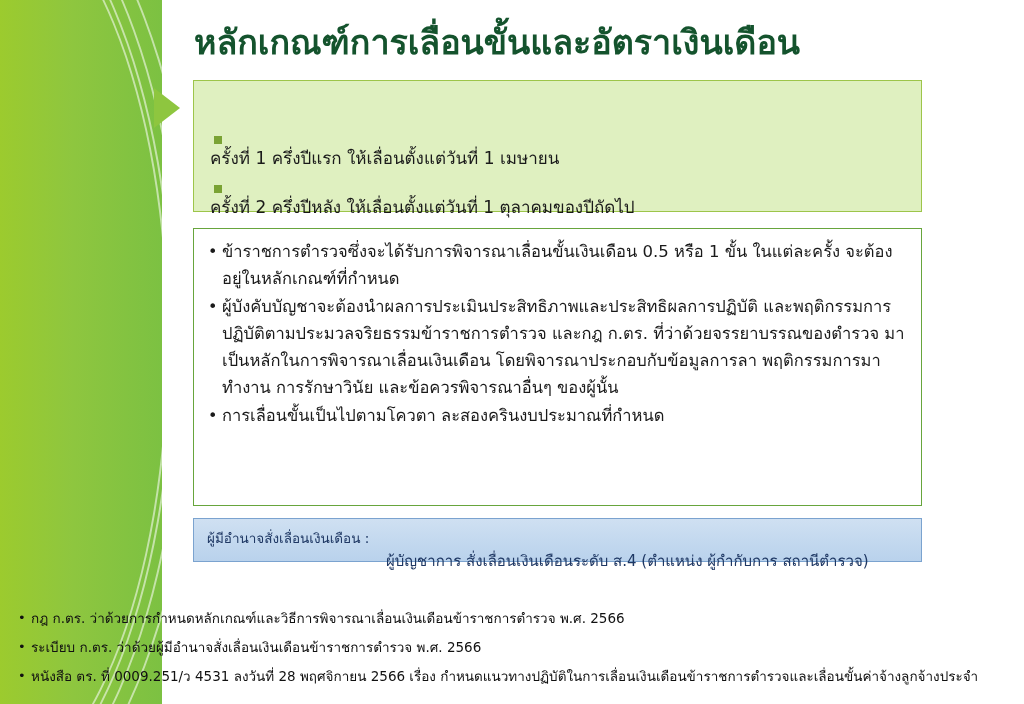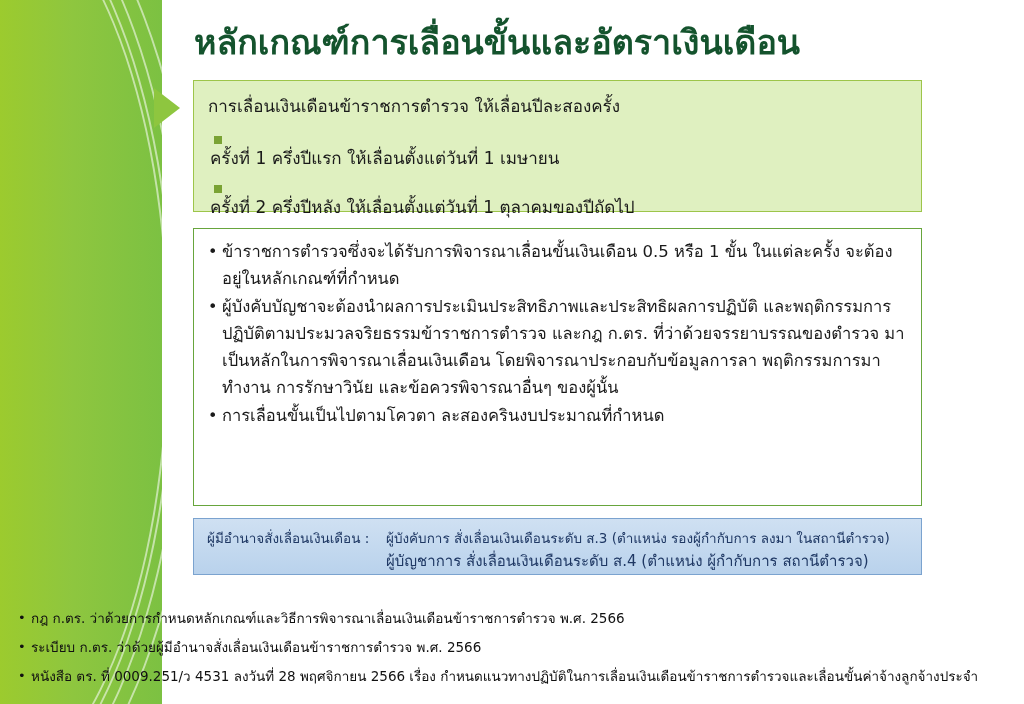--- a/index.html
+++ b/index.html
@@ -131,21 +131,21 @@
     color: #1a1a1a;
   }
   .bul-text { flex: 1 1 auto; }
 
   
   .box-blue {
     position: absolute;
     left: 193px;
     top: 518px;
     width: 729px;
-    height: 57px;
+    height: 44px;
     background: linear-gradient(to bottom, #cfe0f2 0%, #b9d2ec 100%);
     border: 1px solid #7ba3cf;
     box-sizing: border-box;
   }
   .blue-label {
     position: absolute;
     left: 13px;
     top: 8px;
     font-size: 13.5px;
     color: #1f3864;
@@ -197,21 +197,20 @@
     <div class="swoosh sw2"></div>
     <div class="swoosh sw3"></div>
     <div class="swoosh sw4"></div>
   </div>
 
   <div class="arrow"></div>
 
   <div class="title">หลักเกณฑ์การเลื่อนขั้นและอัตราเงินเดือน</div>
 
   <div class="box-green">
-    <div class="line1">การเลื่อนเงินเดือนข้าราชการตำรวจ ให้เลื่อนปีละสองครั้ง</div>
 
     <div class="bullet-row r1">
       <span class="sq-bullet"></span>
       <span>ครั้งที่ 1 ครึ่งปีแรก ให้เลื่อนตั้งแต่วันที่ 1 เมษายน</span>
     </div>
 
     <div class="bullet-row r2">
       <span class="sq-bullet"></span>
       <span>ครั้งที่ 2 ครึ่งปีหลัง ให้เลื่อนตั้งแต่วันที่ 1 ตุลาคมของปีถัดไป</span>
     </div>
@@ -227,21 +226,20 @@
       <span class="bul-text">ผู้บังคับบัญชาจะต้องนำผลการประเมินประสิทธิภาพและประสิทธิผลการปฏิบัติ และพฤติกรรมการปฏิบัติตามประมวลจริยธรรมข้าราชการตำรวจ และกฎ ก.ตร. ที่ว่าด้วยจรรยาบรรณของตำรวจ มาเป็นหลักในการพิจารณาเลื่อนเงินเดือน โดยพิจารณาประกอบกับข้อมูลการลา พฤติกรรมการมาทำงาน การรักษาวินัย และข้อควรพิจารณาอื่นๆ ของผู้นั้น</span>
     </div>
     <div class="bul-item">
       <span class="dot">•</span>
       <span class="bul-text">การเลื่อนขั้นเป็นไปตามโควตา ละสองครินงบประมาณที่กำหนด</span>
     </div>
   </div>
 
   <div class="box-blue">
     <div class="blue-label">ผู้มีอำนาจสั่งเลื่อนเงินเดือน :</div>
-    <div class="blue-l1">ผู้บังคับการ สั่งเลื่อนเงินเดือนระดับ ส.3 (ตำแหน่ง รองผู้กำกับการ ลงมา ในสถานีตำรวจ)</div>
     <div class="blue-l2">ผู้บัญชาการ สั่งเลื่อนเงินเดือนระดับ ส.4 (ตำแหน่ง ผู้กำกับการ สถานีตำรวจ)</div>
   </div>
 
   <div class="footnotes">
     <div class="foot-item">
       <span class="foot-dot">•</span>
       <span>กฎ ก.ตร. ว่าด้วยการกำหนดหลักเกณฑ์และวิธีการพิจารณาเลื่อนเงินเดือนข้าราชการตำรวจ พ.ศ. 2566</span>
     </div>
     <div class="foot-item">
       <span class="foot-dot">•</span>

